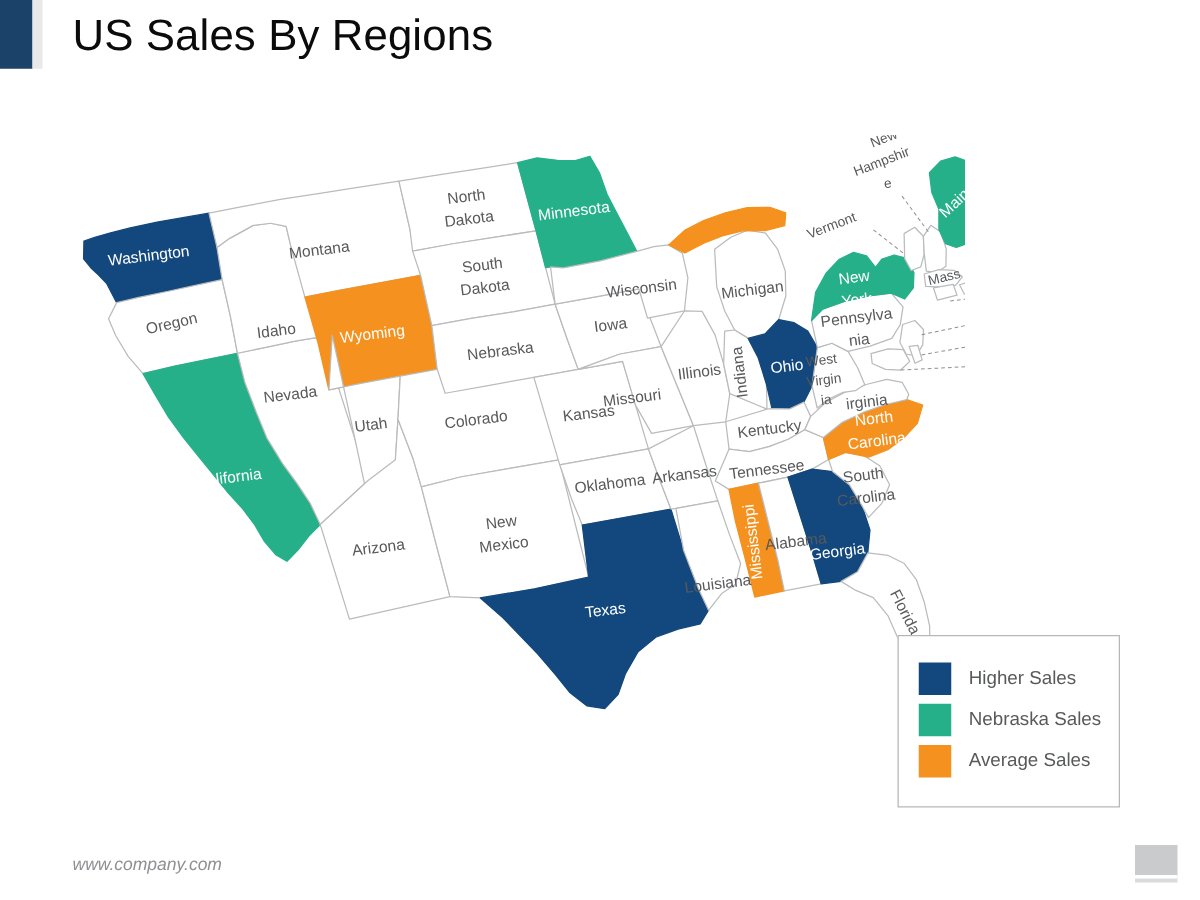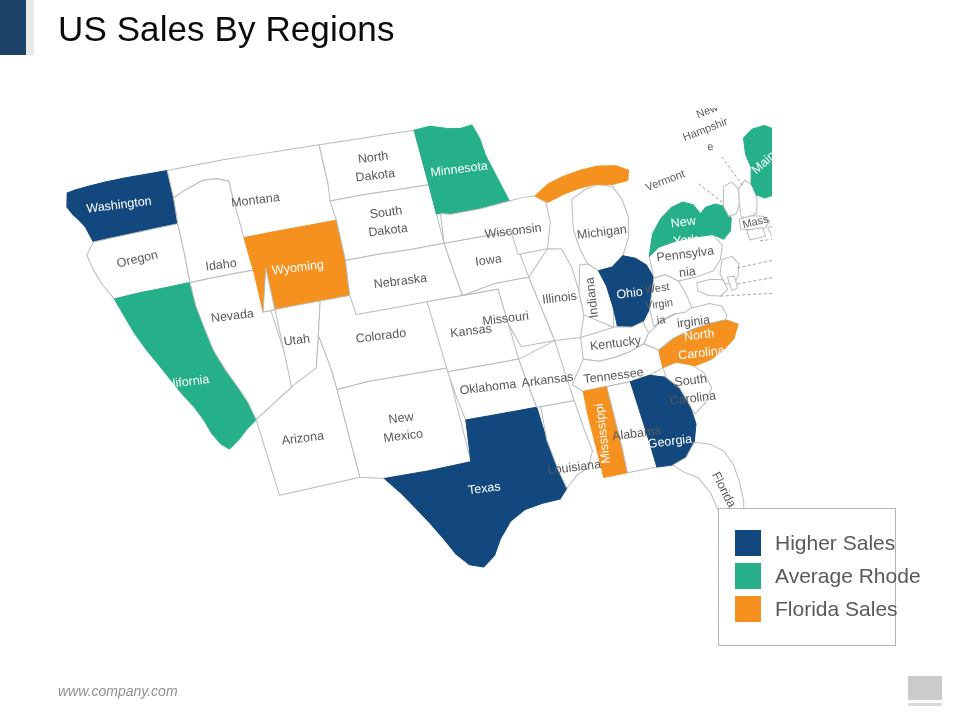--- a/index.html
+++ b/index.html
@@ -31,21 +31,21 @@
   .lbl-white{fill:#ffffff;}
   .lbl-sm{font-size:11px;}
   .leader{stroke:#8d8f91;stroke-width:.8;fill:none;stroke-dasharray:3 2.4;}
   
   #legend{
     position:absolute;left:718px;top:508px;width:178px;height:138px;
     border:1px solid #b5b7b9;background:#ffffff;box-sizing:border-box;
   }
   .legend-row{display:flex;align-items:center;height:33px;margin-left:16px;}
   .legend-swatch{width:26px;height:26px;flex:0 0 26px;}
-  .legend-label{margin-left:14px;font-size:21px;color:#58595b;white-space:nowrap;}
+  .legend-label{margin-left:14px;font-size:15px;color:#58595b;white-space:nowrap;}
   #legend-list{padding-top:17px;}
   
   #footer-url{position:absolute;left:58px;top:683px;font-size:14px;color:#8e9093;font-style:italic;}
   #footer-box{position:absolute;left:908px;top:676px;width:34px;height:24px;
               background:#c9cbcd;border-bottom:3px solid #ffffff;}
   #footer-box-line{position:absolute;left:908px;top:703px;width:34px;height:3px;background:#d9dbdd;}
 </style>
 </head>
 <body>
 
@@ -184,24 +184,24 @@
 </div>
 
 <div id="legend">
   <div id="legend-list">
     <div class="legend-row">
       <span class="legend-swatch" style="background:#12487d"></span>
       <span class="legend-label">Higher Sales</span>
     </div>
     <div class="legend-row">
       <span class="legend-swatch" style="background:#26b08a"></span>
-      <span class="legend-label">Average Rhode</span>
+      <span class="legend-label">Nebraska Sales</span>
     </div>
     <div class="legend-row">
       <span class="legend-swatch" style="background:#f5911e"></span>
-      <span class="legend-label">Florida Sales</span>
+      <span class="legend-label">Average Sales</span>
     </div>
   </div>
 </div>
 
 <div id="footer-url">www.company.com</div>
 <div id="footer-box"></div>
 <div id="footer-box-line"></div>
 
 </body></html>

